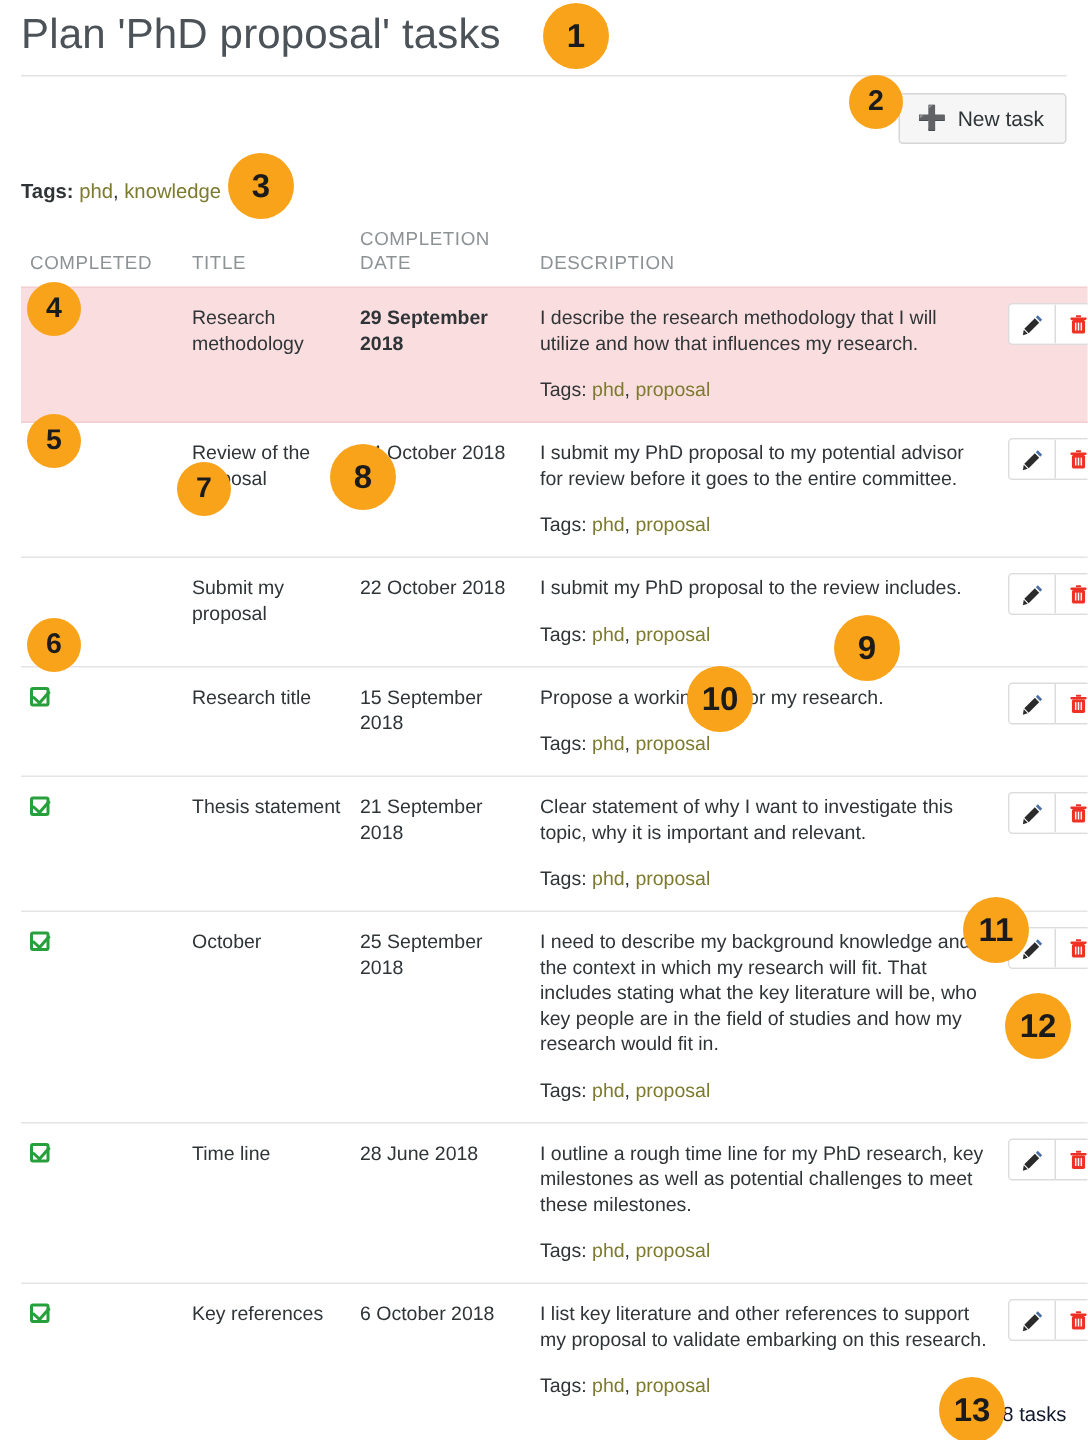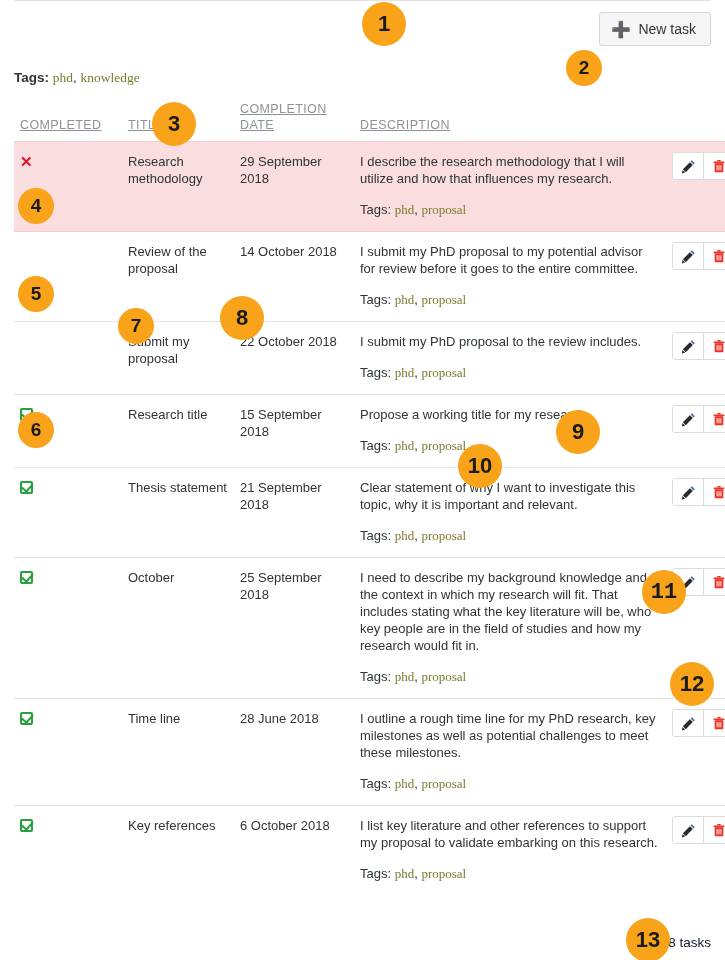--- a/index.html
+++ b/index.html
@@ -72,42 +72,40 @@
   .tags-line {
     padding: 23px 0 0 14px;
     font-size: 13.5px;
     line-height: 18px;
     color: #2f3437;
   }
   .tags-line .tags-label { font-weight: bold; }
   .tag-link {
     color: #7c7a2e;
     text-decoration: none;
-    font-family: Liberation Serif, serif;
   }
 
   
   .task-table {
     width: 697px;
     margin: 14px 14px 0 14px;
     border-collapse: collapse;
     table-layout: fixed;
     font-size: 13px;
   }
   .task-table thead th {
     text-align: left;
     font-weight: 400;
     font-size: 12.5px;
     letter-spacing: 0.4px;
     color: #8d9295;
     text-transform: uppercase;
     padding: 0 6px 8px 6px;
     vertical-align: bottom;
     line-height: 16px;
-    text-decoration: underline;
   }
   .col-completed { width: 96px; }
   .col-title     { width: 100px; }
   .col-date      { width: 108px; }
   .col-desc      { width: 300px; }
   .col-actions   { width: 93px; }
 
   .task-table tbody tr {
     border-top: 1px solid #e4e4e4;
   }
@@ -117,21 +115,21 @@
     border-bottom: 1px solid #f3cdd0;
   }
   .task-table tbody td {
     padding: 11px 6px 13px 6px;
     vertical-align: top;
     line-height: 17px;
     color: #2f3437;
   }
   td.cell-completed { padding-left: 10px; }
   td.cell-date { font-size: 13px; }
-  td.cell-date.bold { font-weight: normal; margin-top: 32px; }
+  td.cell-date.bold { font-weight: bold; margin-top: 32px; }
   td.cell-desc { padding-right: 14px; }
   .desc-text { margin: 0 0 0 0; }
   .desc-tags { margin-top: 14px; font-size: 13px; }
 
   
   .chk {
     display: inline-block;
     width: 13px;
     height: 13px;
     border: 2px solid #27a03c;
@@ -205,20 +203,21 @@
     z-index: 20;
   }
   .badge.sz-lg { width: 44px; height: 44px; font-size: 22px; }
   .badge.sz-md { width: 36px; height: 36px; font-size: 19px; }
 </style>
 </head>
 <body>
 
 <div class="page">
 
+  <h1 class="page-title">Plan 'PhD proposal' tasks</h1>
   <div class="title-rule"></div>
 
   <div class="toolbar">
     <button class="btn-newtask">
       <span class="plus-icon">➕</span>
       <span>New task</span>
     </button>
   </div>
 
   <div class="tags-line">
@@ -505,17 +504,17 @@
       <div class="badge sz-lg" style="left: 362px; top: 2px;">1</div>
       <div class="badge sz-md" style="left: 566px; top: 50px;">2</div>
       <div class="badge sz-lg" style="left: 152px; top: 102px;">3</div>
       <div class="badge sz-md" style="left: 18px; top: 188px;">4</div>
       <div class="badge sz-md" style="left: 18px; top: 276px;">5</div>
       <div class="badge sz-md" style="left: 18px; top: 412px;">6</div>
       <div class="badge sz-md" style="left: 118px; top: 308px;">7</div>
       <div class="badge sz-lg" style="left: 220px; top: 296px;">8</div>
       <div class="badge sz-lg" style="left: 556px; top: 410px;">9</div>
       <div class="badge sz-lg" style="left: 458px; top: 444px;">10</div>
-      <div class="badge sz-lg" style="left: 642px; top: 570px; font-family: Liberation Mono, monospace;">11</div>
+      <div class="badge sz-lg" style="left: 642px; top: 598px;">11</div>
       <div class="badge sz-lg" style="left: 670px; top: 662px;">12</div>
       <div class="badge sz-lg" style="left: 626px; top: 918px;">13</div>
     </div>
 </div>
 
 </body></html>

